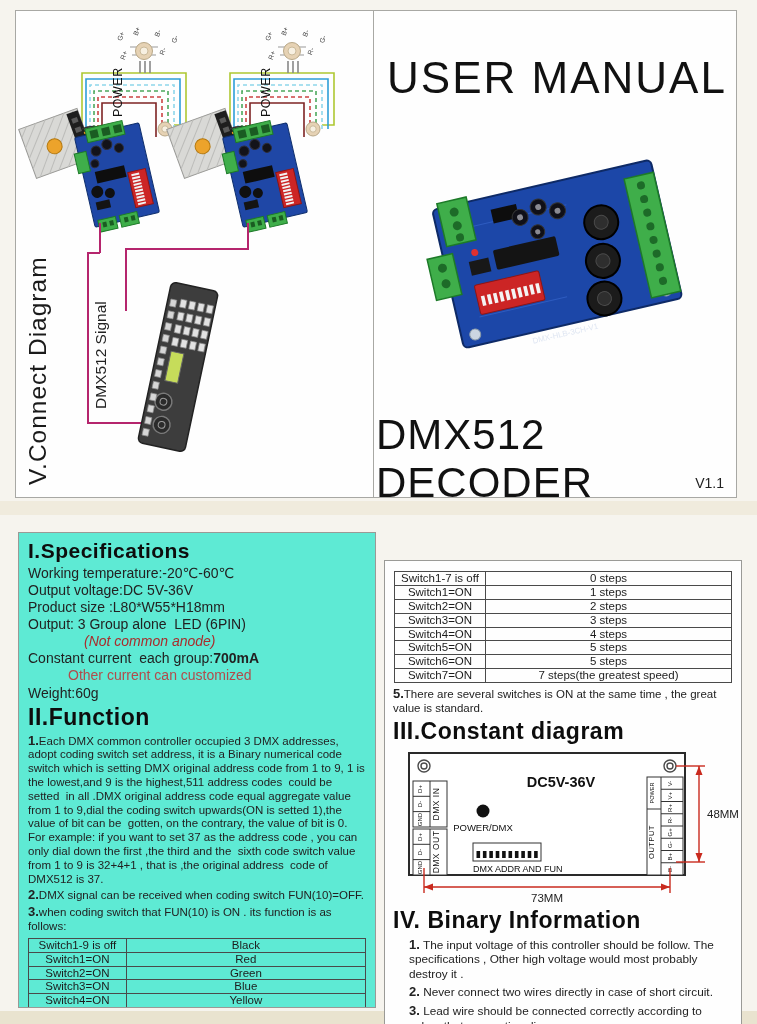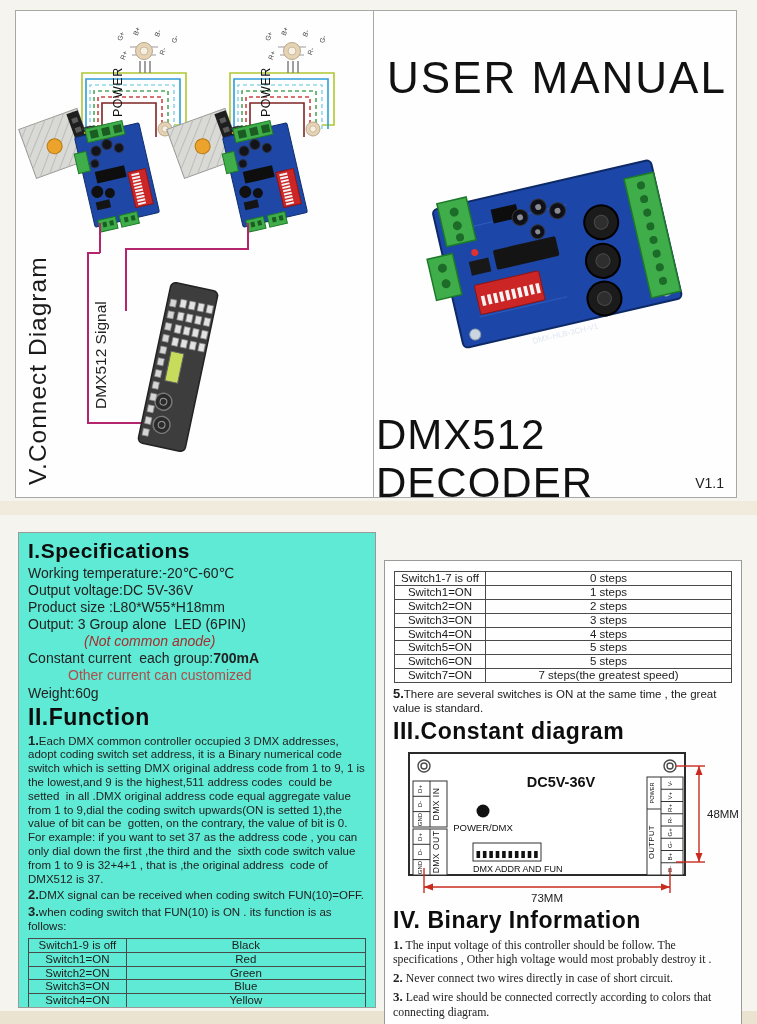--- a/index.html
+++ b/index.html
@@ -32,21 +32,21 @@
   .spec .red-c{color:#a92c2c;font-weight:normal;font-style:italic;margin-left:56px;}
   .spec .red-n{color:#b14b4b;margin-left:40px;text-align:center;}
   .bi{font-weight:bold;}
   .item{font-size:11.5px;line-height:1.2;white-space:pre-wrap;margin:1px 0;}
   .item b{font-size:13px;}
   table{border-collapse:collapse;margin:4px auto 3px auto;width:338px;}
   td{border:1px solid #4a4a4a;font-size:11.5px;line-height:1.12;text-align:center;padding:0 2px;color:#1c1c1c;}
   .t1 td:first-child{width:29%;}
   .t2 td:first-child{width:27%;}
   .iface-wrap{width:352px;height:158px;margin:0 auto;text-align:right;}
-  .s-item{font-size:11.8px;line-height:1.22;margin:3px 0;font-family:Liberation Serif, serif;}
+  .s-item{font-size:11.8px;line-height:1.22;margin:3px 16px;}
   .s-item b{font-size:13px;}
   svg text{font-family:"Liberation Sans","DejaVu Sans",sans-serif;}
 </style>
 </head>
 <body>
 
 <div class="band-mid"></div>
 <div class="band-bottom"></div>
 
 <div class="top-box">

